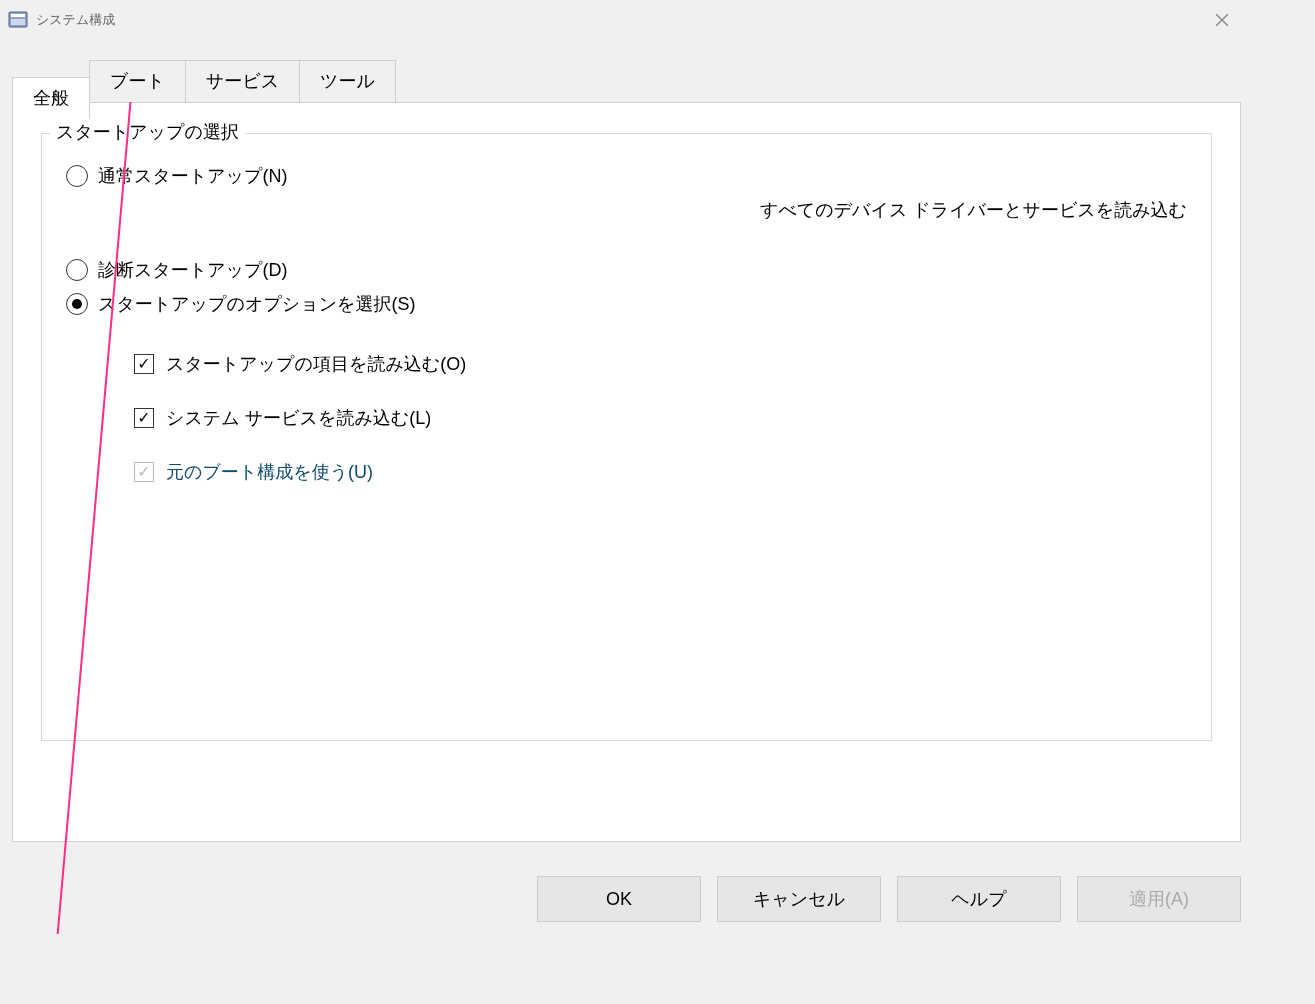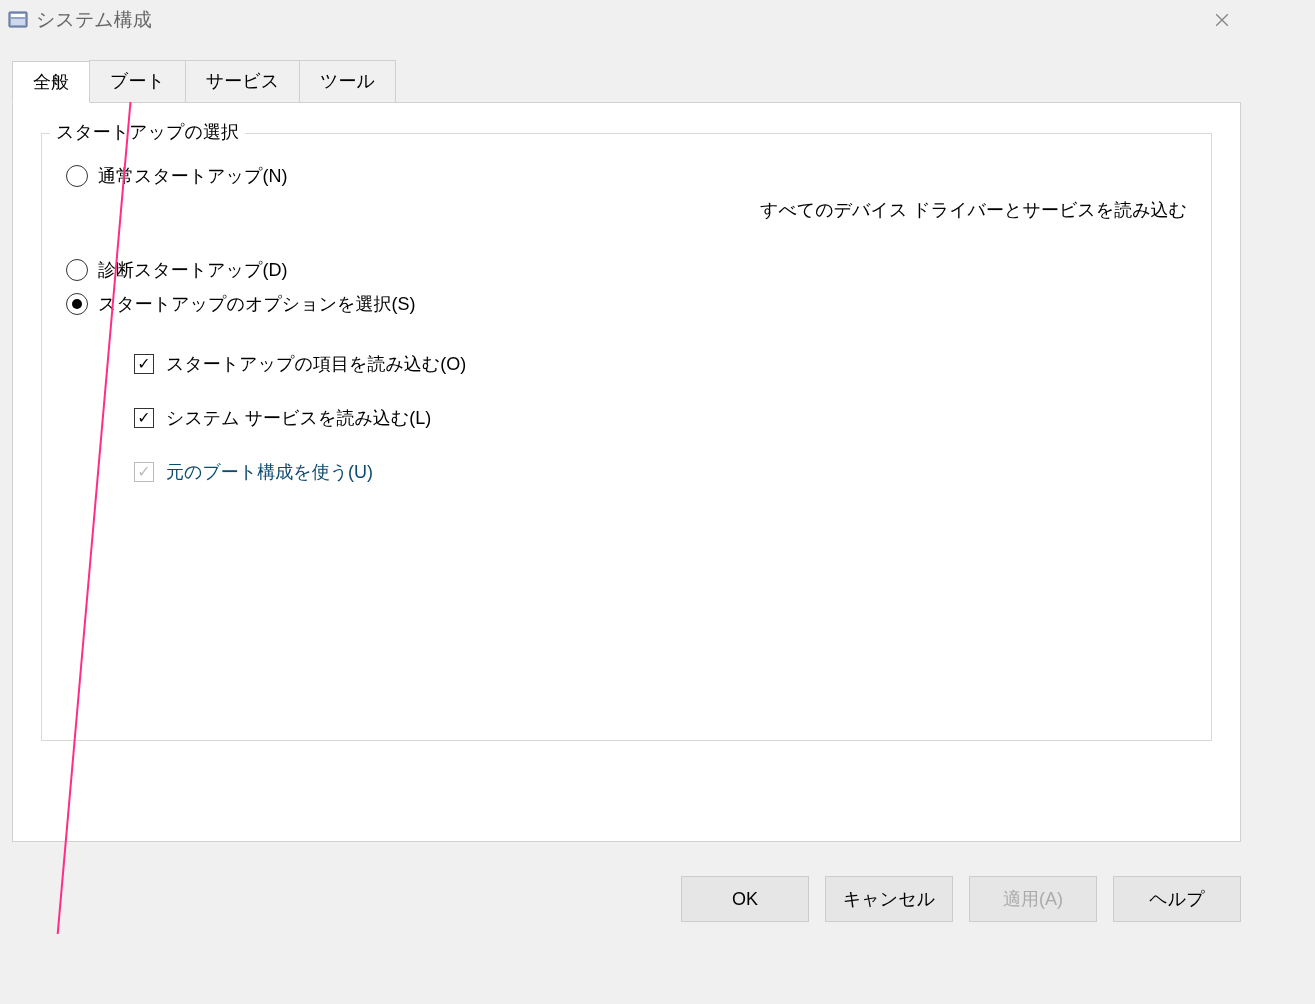--- a/index.html
+++ b/index.html
@@ -24,21 +24,21 @@
     }
     .titlebar-icon {
       width: 20px;
       height: 20px;
       margin-right: 8px;
       display: inline-flex;
     }
     .titlebar-title {
       flex: 1;
       color: #666;
-      font-size: 19px;
+      font-size: 13px;
     }
     .close-btn {
       width: 46px;
       height: 32px;
       display: flex;
       align-items: center;
       justify-content: center;
       color: #888;
       cursor: pointer;
       font-size: 18px;
@@ -55,21 +55,21 @@
       border-bottom: none;
       background: #f0f0f0;
       cursor: pointer;
       margin-right: -1px;
       font-size: 18px;
     }
     .tab.active {
       background: #fff;
       border-bottom: 1px solid #fff;
       position: relative;
-      top: 1px;
+      top: 17px;
     }
     .tabpanel {
       border: 1px solid #d0d0d0;
       background: #fff;
       padding: 30px 28px 100px 28px;
       margin-top: 0;
       height: 740px;
     }
     .fieldset {
       border: 1px solid #d8d8d8;
@@ -137,21 +137,21 @@
     .checkbox.disabled.checked::after { content: "✓"; color: #bbb; }
     .label-disabled { color: #0c4a6e; }
     .buttonbar {
       position: absolute;
       bottom: 12px;
       right: 12px;
       display: flex;
       gap: 16px;
     }
     .btn {
-      width: 128px;
+      width: 164px;
       height: 46px;
       border: 1px solid #ccc;
       background: #e6e6e6;
       cursor: pointer;
       font-size: 18px;
       font-family: inherit;
     }
     .btn:disabled { color: #aaa; cursor: default; }
     .annot-line {
       position: absolute;
@@ -225,18 +225,18 @@
           <span class="checkbox checked disabled"></span>
           <span class="label-disabled">元のブート構成を使う(U)</span>
         </div>
       </div>
     </div>
   </div>
 
   <div class="buttonbar">
     <button class="btn">OK</button>
     <button class="btn">キャンセル</button>
+    <button class="btn">ヘルプ</button>
     <button class="btn" disabled="">適用(A)</button>
-    <button class="btn">ヘルプ</button>
   </div>
 
   <div class="annot-line"></div>
 </div>
 
 </body></html>

